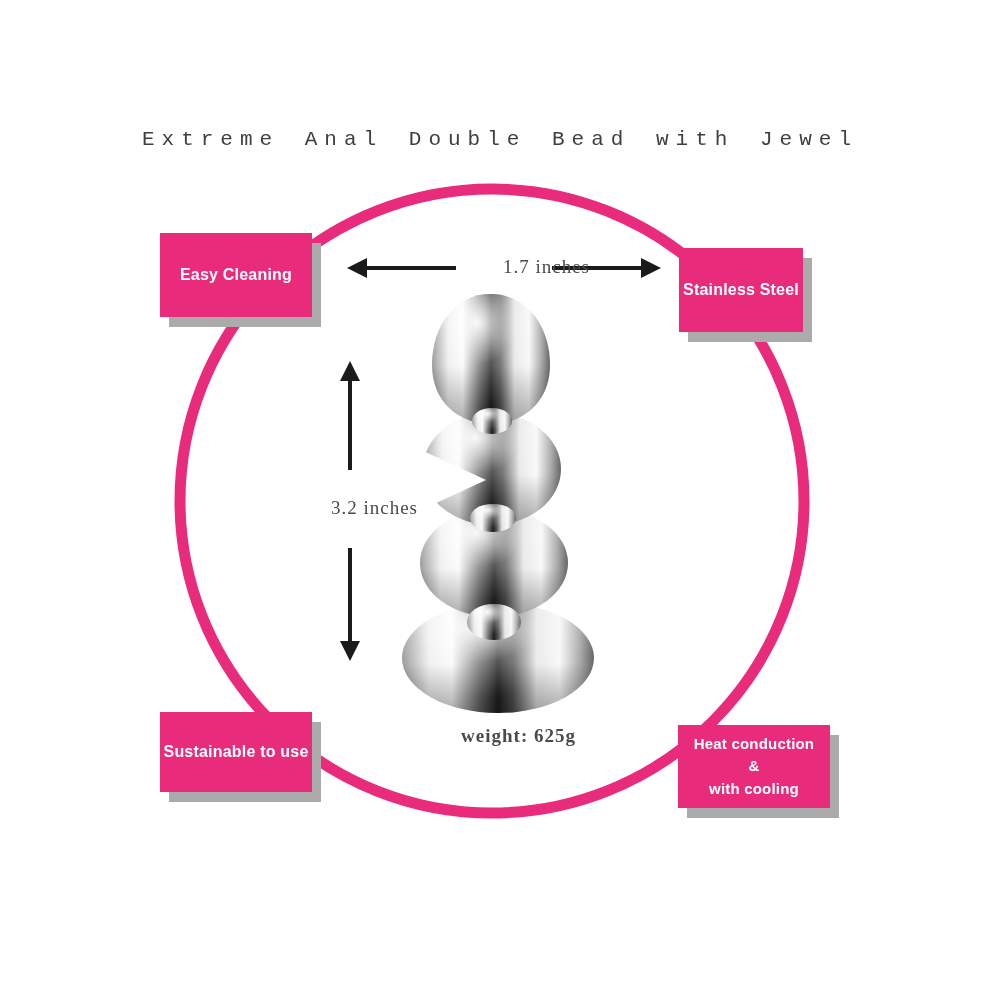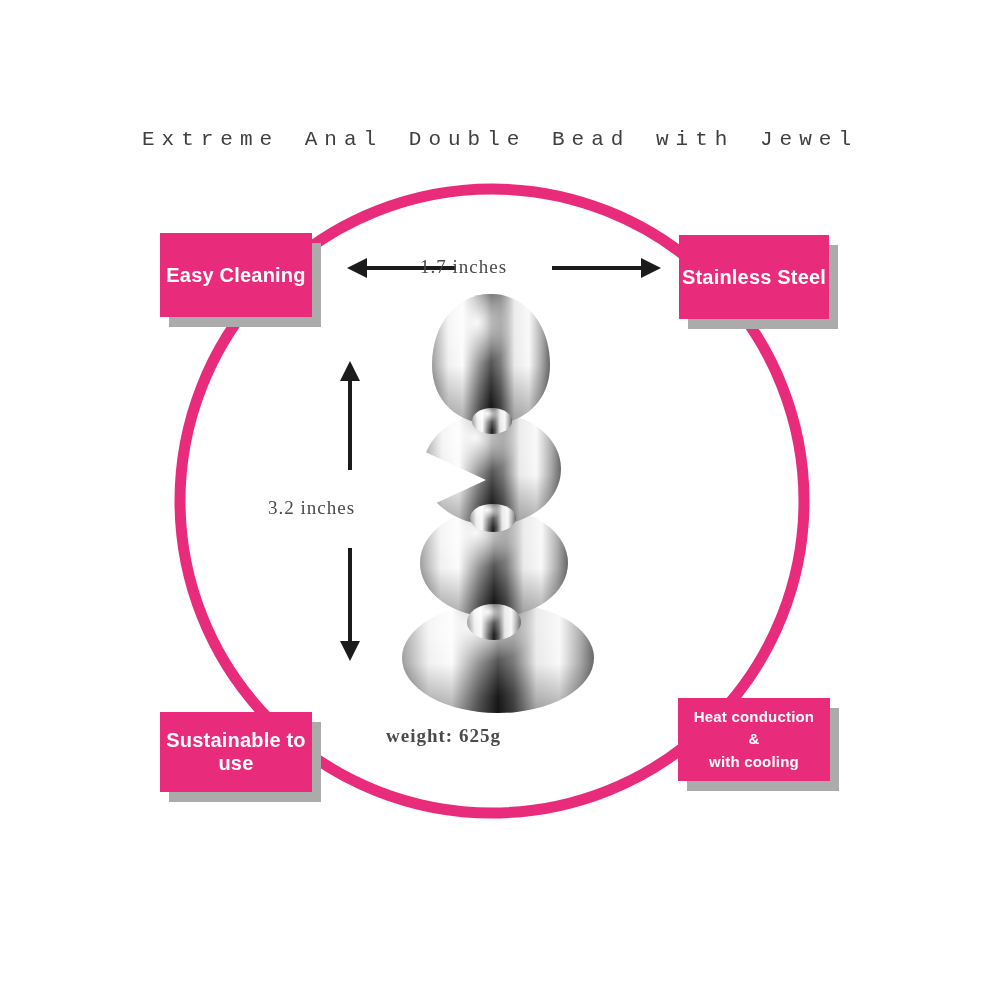--- a/index.html
+++ b/index.html
@@ -41,36 +41,36 @@
     position: absolute;
     background: #E82B7A;
     box-shadow: 9px 10px 0 0 #ababab;
     color: #ffffff;
     font-weight: bold;
     display: flex;
     align-items: center;
     justify-content: center;
     text-align: center;
     z-index: 2;
-    font-size: 20px;
+    font-size: 16px;
     letter-spacing: 0.2px;
   }
   .box-tl { left: 160px; top: 233px; width: 152px; height: 84px; }
-  .box-tr { left: 679px; top: 235px; width: 150px; height: 84px; align-items: center; }
+  .box-tr { left: 679px; top: 248px; width: 124px; height: 84px; align-items: center; }
   .box-bl { left: 160px; top: 712px; width: 152px; height: 80px; }
-  .box-br { left: 678px; top: 698px; width: 152px; height: 83px; font-size: 15px; line-height: 1.5; }
+  .box-br { left: 678px; top: 725px; width: 152px; height: 83px; font-size: 15px; line-height: 1.5; }
 
   
   .dim-label {
     position: absolute;
     font-family: "Liberation Serif", "DejaVu Serif", serif;
     color: #4a4a4a;
     font-size: 19px;
     letter-spacing: 1px;
-    text-align: left;
+    text-align: right;
     z-index: 2;
   }
   .dim-width  { left: 420px; top: 256px; width: 170px; }
   .dim-height { left: 268px; top: 497px; width: 150px; }
   .weight-label { left: 386px; top: 725px; width: 190px; font-weight: bold; }
 </style>
 </head>
 <body>
 
 <div class="canvas">

